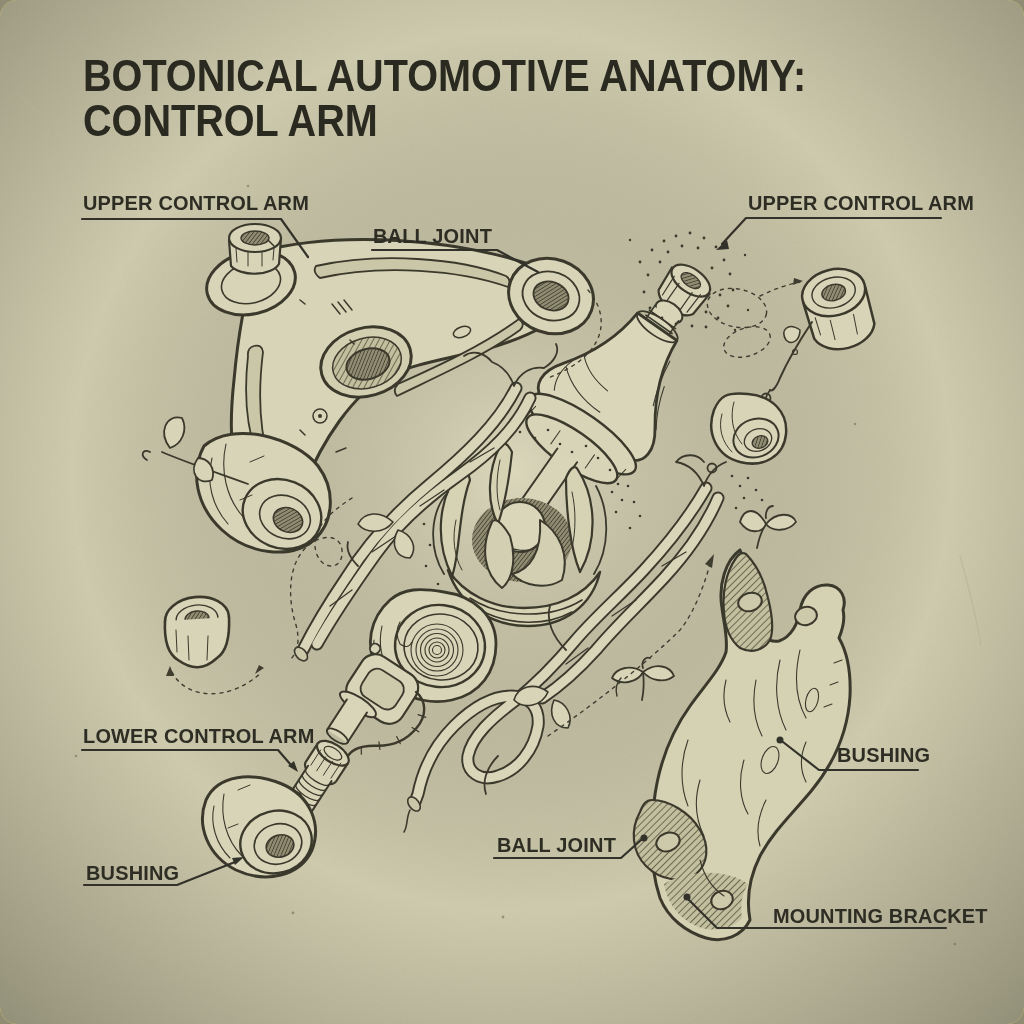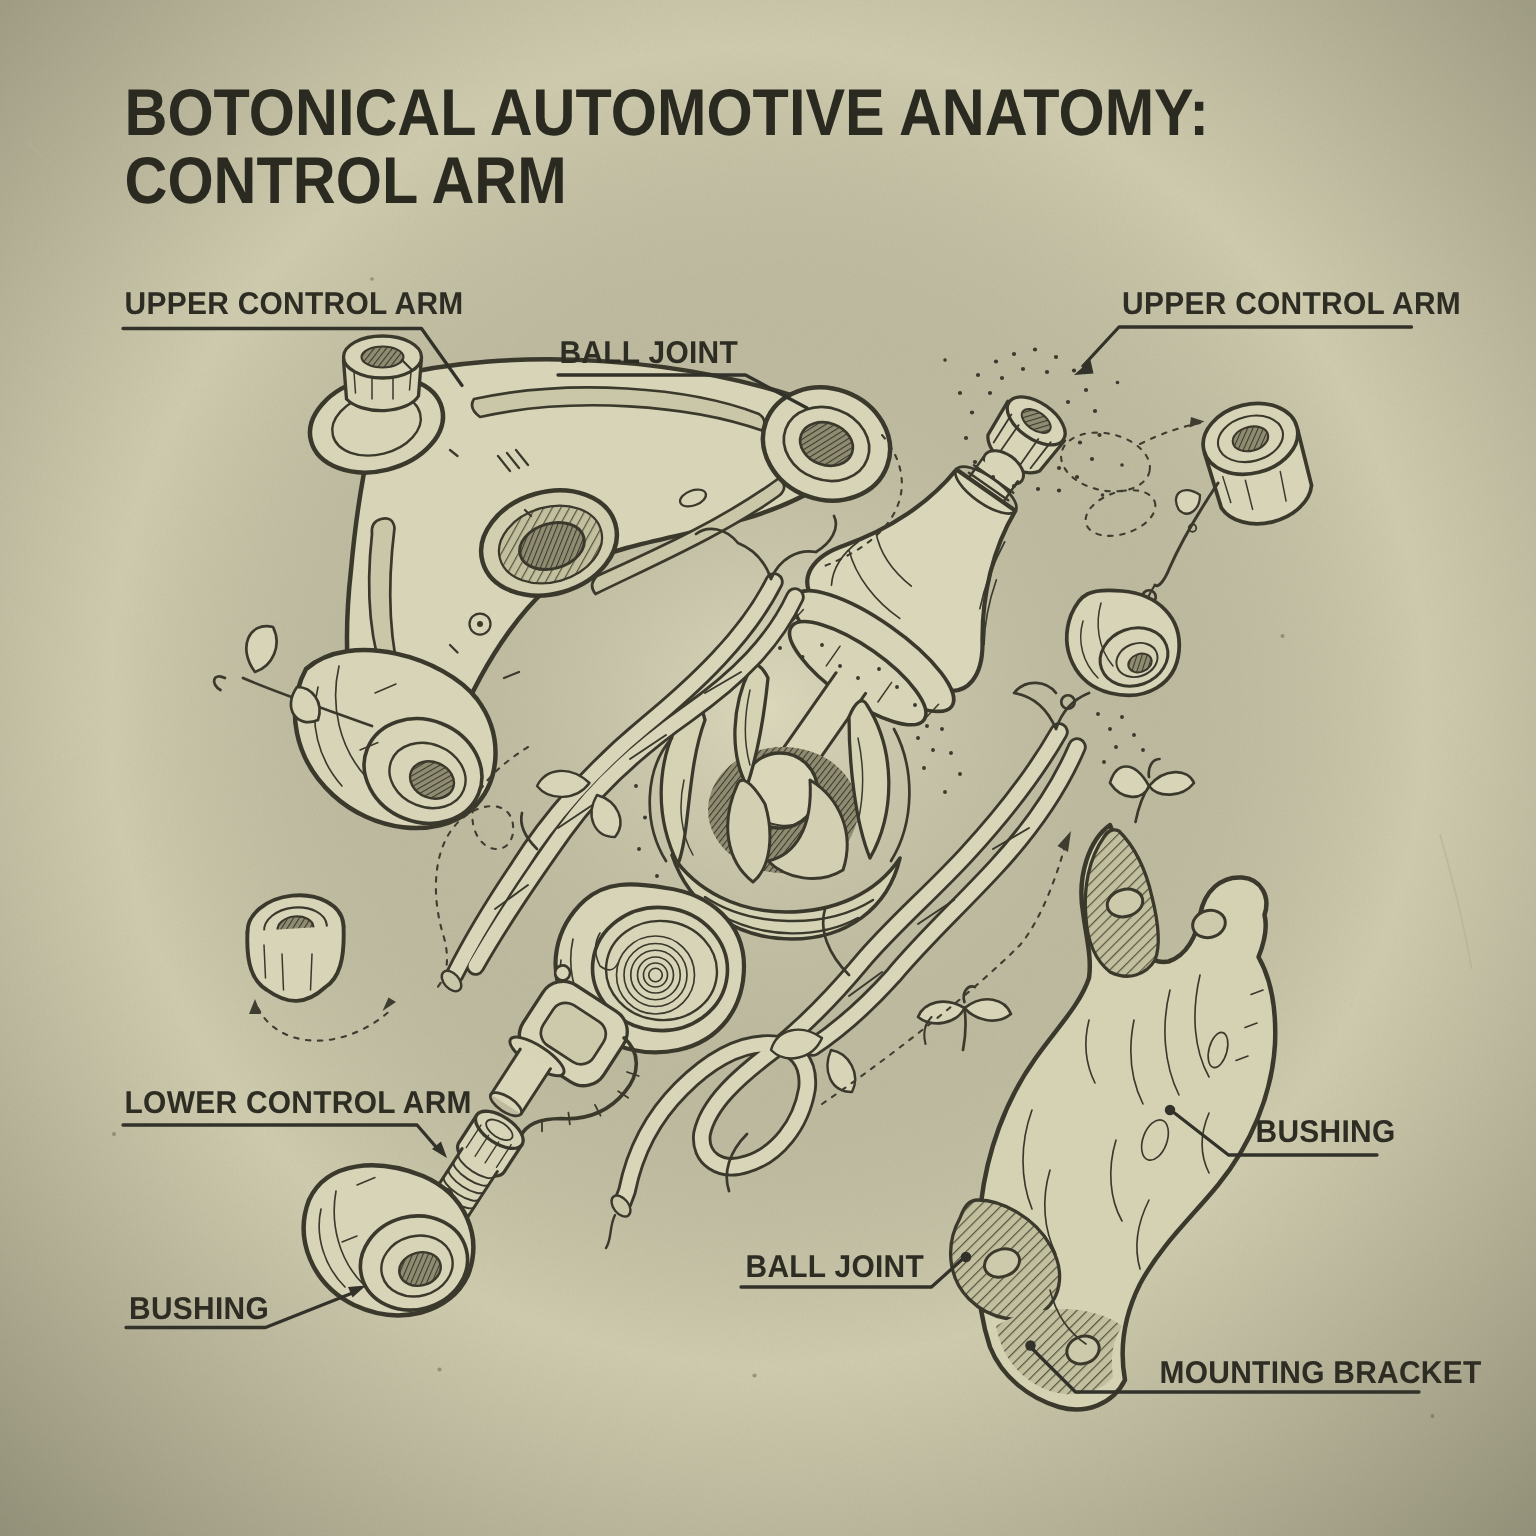--- a/index.html
+++ b/index.html
@@ -1,17 +1,17 @@
 <!DOCTYPE html>
 <html><head>
 <meta charset="utf-8">
 <style>
   html,body{margin:0;padding:0;background:#8f8c74;}
   .stage{position:relative;width:1024px;height:1024px;overflow:hidden;
-         background:#fde047;font-family:"Liberation Sans",sans-serif;}
+         background:#fde047;font-family:"Liberation Sans",sans-serif;border-radius:17px;}
   .stage svg{position:absolute;left:0;top:0;}
   .ttl{position:absolute;font-weight:bold;font-size:44px;line-height:45px;
        color:#2b2a21;letter-spacing:0;transform:scaleX(.9);transform-origin:0 0;
        white-space:nowrap;z-index:5;}
   .lbl{position:absolute;font-weight:bold;font-size:21px;color:#2e2d24;
        letter-spacing:.2px;transform:scaleX(.95);transform-origin:0 0;
        white-space:nowrap;z-index:5;}
   .tO{fill:none;stroke:#3a392c;stroke-width:13px;stroke-linecap:round;}
   .tI{fill:none;stroke:#d8d5b8;stroke-width:9.2px;stroke-linecap:round;}
   .dash{fill:none;stroke:#3e3d30;stroke-width:1.4px;stroke-dasharray:3 5;}

